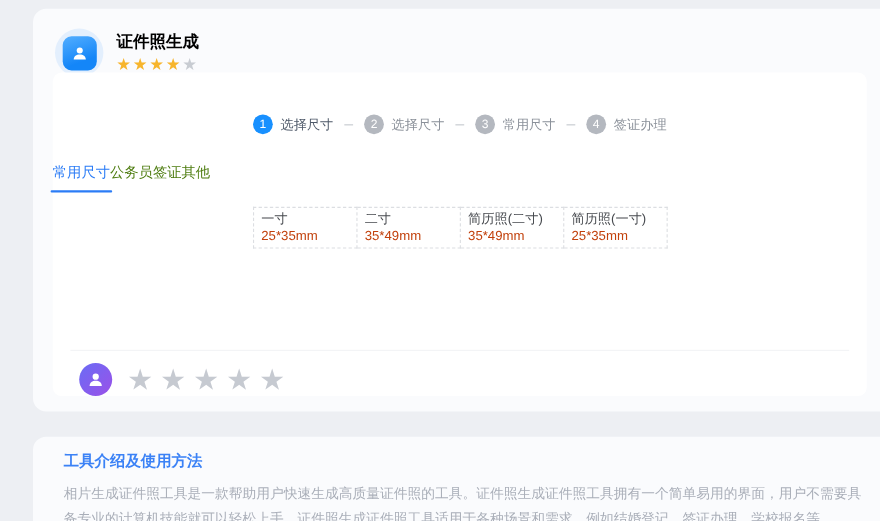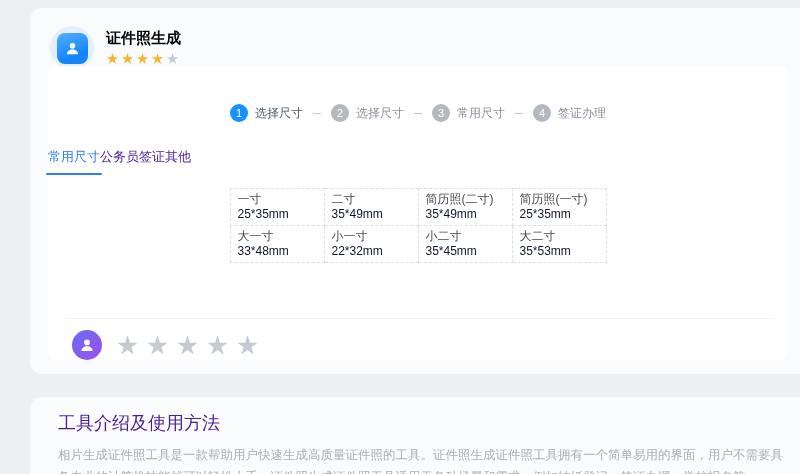--- a/index.html
+++ b/index.html
@@ -35,48 +35,48 @@
   .step { display:flex; align-items:center; gap:7px; }
   .step-circle { width:18px; height:18px; border-radius:50%; background:#b4b8bf;
     color:#fff; font-size:11px; display:flex; align-items:center; justify-content:center; }
   .step.active .step-circle { background:#1890ff; }
   .step-label { font-size:12px; color:#8a9099;text-align:center; }
   .step.active .step-label { color:#4e5969; }
   .step-sep { width:8px; height:0; border-top:1px solid #c4c8ce; }
 
   
   .tabs { display:flex; justify-content:flex-start; margin-top:26px; }
-  .tab { font-size:13px; color:#4c1d95; padding-bottom:9px; position:relative; cursor:pointer; }
+  .tab { font-size:13px; color:#4d7c0f; padding-bottom:9px; position:relative; cursor:pointer; }
   .tab.active { color:#2b7cf6; }
   .tab.active::after { content:""; position:absolute; left:-2px; right:-2px; bottom:0;
     height:2px; border-radius:2px; background:#2b7cf6; }
 
   
   .size-table { margin:13px auto 16px; border-collapse:collapse; }
   .size-table td { width:94px; height:36px; border:1px dashed #dcdee2;
     padding:3px 4px 3px 7px; vertical-align:middle; cursor:pointer; }
   .size-table td.empty { border:none; cursor:default; }
   .cell-name { font-size:12px; color:#46494e; line-height:15px; }
-  .cell-size { font-size:12px; color:#0f172a; line-height:15px; }
+  .cell-size { font-size:12px; color:#c2410c; line-height:15px; }
 
   .panel-divider { position:absolute; left:16px; right:16px; top:252px;
     border-top:1px solid #f2f3f5; }
 
   
   .rate-row { position:absolute; left:24px; top:264px; display:flex; align-items:center; }
   .rate-avatar { width:30px; height:30px; border-radius:50%;
     background:linear-gradient(135deg,#6a6cf5 0%,#9b51e8 100%);
     display:flex; align-items:center; justify-content:center; }
   .rate-avatar svg { width:18px; height:18px; fill:#ffffff; }
   .rate-stars { margin-left:14px; font-size:23px; color:#c6cad1; letter-spacing:7px;
     cursor:pointer; line-height:24px; }
 
   
   .intro-inner { padding:14px 28px 0 28px; }
-  .intro-title { font-size:18px; font-weight:normal; color:#4c1d95; }
+  .intro-title { font-size:14px; font-weight:bold; color:#3b82f6; }
   .intro-body { margin-top:9px; font-size:12.5px; color:#a9aeb8; line-height:22px;
     width:736px; }
 </style>
 </head>
 <body>
 
 <div class="outer-card card-tool">
 
   <div class="tool-header">
     <div class="app-icon-glow">
@@ -139,38 +139,20 @@
         </td>
         <td>
           <div class="cell-name">简历照(二寸)</div>
           <div class="cell-size">35*49mm</div>
         </td>
         <td>
           <div class="cell-name">简历照(一寸)</div>
           <div class="cell-size">25*35mm</div>
         </td>
       </tr>
-      <tr>
-        <td>
-          <div class="cell-name">大一寸</div>
-          <div class="cell-size">33*48mm</div>
-        </td>
-        <td>
-          <div class="cell-name">小一寸</div>
-          <div class="cell-size">22*32mm</div>
-        </td>
-        <td>
-          <div class="cell-name">小二寸</div>
-          <div class="cell-size">35*45mm</div>
-        </td>
-        <td>
-          <div class="cell-name">大二寸</div>
-          <div class="cell-size">35*53mm</div>
-        </td>
-      </tr>
     </tbody>
       </table>
 
     <div class="panel-divider"></div>
 
     <div class="rate-row">
       <div class="rate-avatar">
         <svg viewBox="0 0 24 24" aria-hidden="true">
           <circle cx="12" cy="8.6" r="3.8"></circle>
           <path d="M4.6 20c0-4.1 3.4-6.4 7.4-6.4s7.4 2.3 7.4 6.4z"></path>

